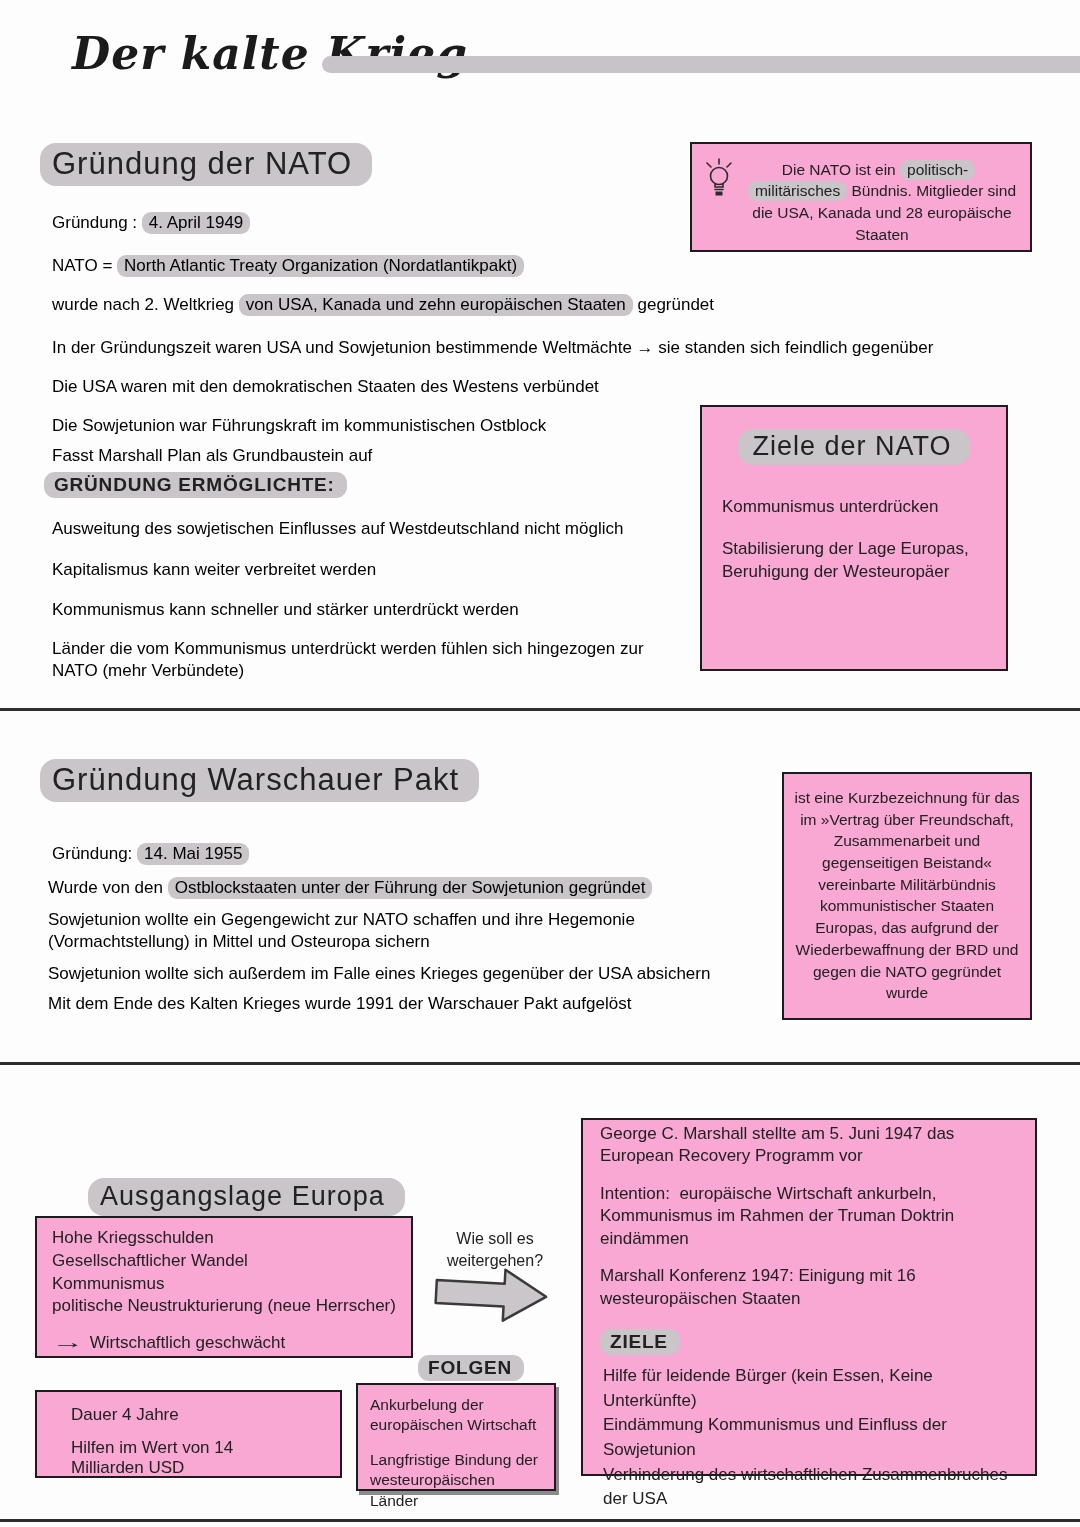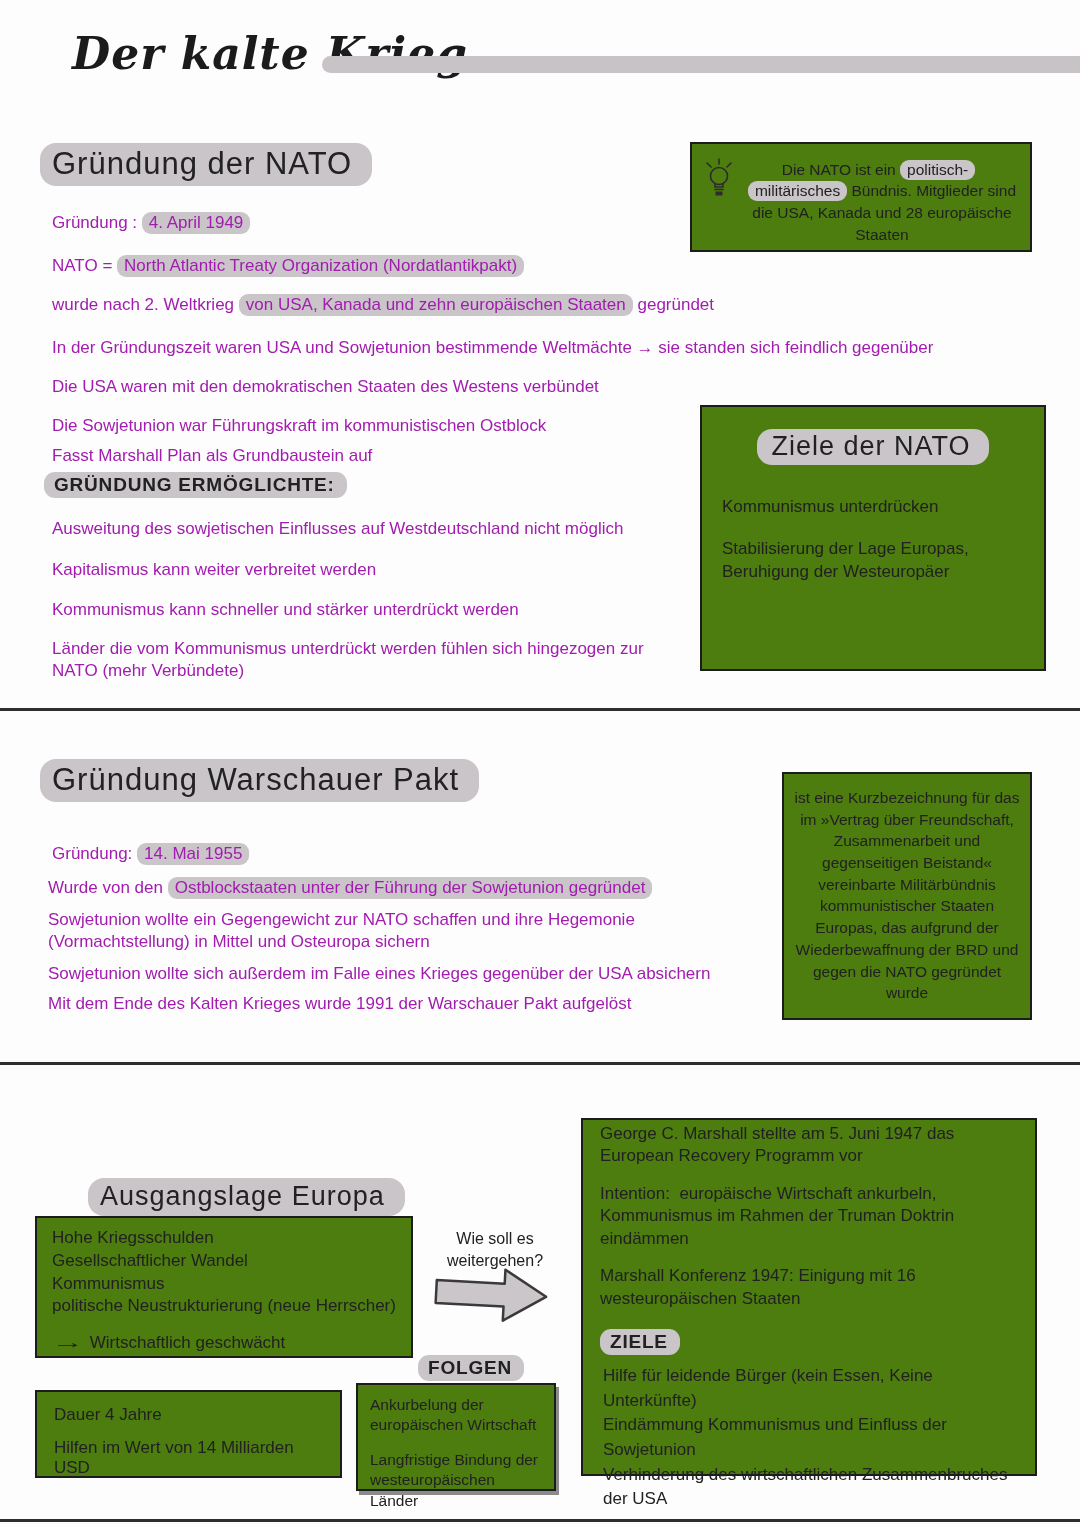--- a/index.html
+++ b/index.html
@@ -2,21 +2,21 @@
 <html><head>
 <meta charset="utf-8">
 <style>
   html,body { margin:0; padding:0; background:#e8e8e8; }
   .page {
     position:relative; width:1080px; height:1527px; margin:0 auto;
     background:#fdfdfd; overflow:hidden; color:#212121;
     font-family:"Liberation Sans", sans-serif;
   }
   
-  .tline { position:absolute; left:52px; font-size:17px; line-height:1.32; color:#a21caf; }
+  .tline { position:absolute; left:52px; font-size:17px; line-height:1.32; color:#000000; }
   .hl {
     background:#c9c5c9; border-radius:9px; padding:1px 7px 2px 7px;
     box-decoration-break:clone; -webkit-box-decoration-break:clone;
   }
   .prewrap { white-space:pre-wrap; }
   
   .doc-title {
     position:absolute; left:72px; top:28px; font-family:"DejaVu Serif", serif;
     font-style:italic; font-weight:bold; font-size:44px; letter-spacing:1px; color:#1b1b1b;
   }
@@ -24,33 +24,33 @@
     position:absolute; left:322px; top:56px; width:770px; height:17px;
     background:#c7c3c7; border-radius:10px;
   }
   
   .sec-head { position:absolute; font-size:31px; letter-spacing:1px; color:#222; }
   .sec-head .hl, .sub-head .hl { border-radius:16px; padding:3px 20px 5px 12px; }
   .sub-head { position:absolute; font-size:27px; letter-spacing:1px; color:#222; }
   .mini-head { position:absolute; font-weight:bold; font-size:19px; letter-spacing:0.8px; }
   .mini-head .hl { border-radius:11px; padding:2px 12px 3px 10px; }
   
-  .box { position:absolute; border:2px solid #1c1c1c; background:#4d7c0f; box-sizing:border-box; }
+  .box { position:absolute; border:2px solid #1c1c1c; background:#f9a8d4; box-sizing:border-box; }
   .infobox { left:690px; top:142px; width:342px; height:110px; display:flex; align-items:center; padding:6px 10px 6px 8px; }
   .infobox-text { flex:1; text-align:center; font-size:15.5px; line-height:1.4; padding-top:10px; }
   .bulb-wrap { width:44px; align-self:flex-start; padding-top:6px; }
-  .goalsbox { left:700px; top:405px; width:346px; height:266px; padding:24px 20px; }
+  .goalsbox { left:700px; top:405px; width:308px; height:266px; padding:24px 20px; }
   .goalsbox-title { text-align:center; font-size:27px; letter-spacing:1px; margin-bottom:34px; }
   .goalsbox-title .hl { border-radius:15px; padding:2px 18px 4px 14px; }
   .goalsbox-item { font-size:17px; line-height:1.32; margin-bottom:20px; width:262px; }
   .defbox { left:782px; top:772px; width:250px; height:248px; padding:13px 9px; text-align:center; font-size:15.5px; line-height:1.4; }
   .situationbox { left:35px; top:1216px; width:378px; height:142px; padding:9px 15px; font-size:17px; line-height:1.34; }
   .situationbox .concl { margin-top:14px; }
   .long-arrow { display:inline-block; transform:scaleX(1.9); transform-origin:left center; margin-right:16px; }
-  .durationbox { left:35px; top:1390px; width:307px; height:88px; padding:13px 17px; font-size:17px; }
+  .durationbox { left:35px; top:1390px; width:307px; height:88px; padding:13px 34px; font-size:17px; }
   .durationbox div { margin-bottom:13px; }
   .folgenbox { left:356px; top:1383px; width:200px; height:108px; padding:10px 12px; font-size:15.5px; line-height:1.3;
                box-shadow:3px 4px 0 rgba(45,45,45,0.55); }
   .folgenbox div { margin-bottom:15px; }
   .detailbox { left:581px; top:1118px; width:456px; height:358px; padding:3px 17px; font-size:17px; line-height:1.32; }
   .detailbox p { margin:0 0 15px 0; }
   .detailbox .ziele-label { display:inline-block; font-weight:bold; font-size:19px; letter-spacing:0.8px; margin:4px 0 10px 0; }
   .detailbox .ziele-label .hl { border-radius:11px; padding:2px 12px 3px 10px; }
   .detailbox .zitem { line-height:1.45; padding-left:3px; }
   

